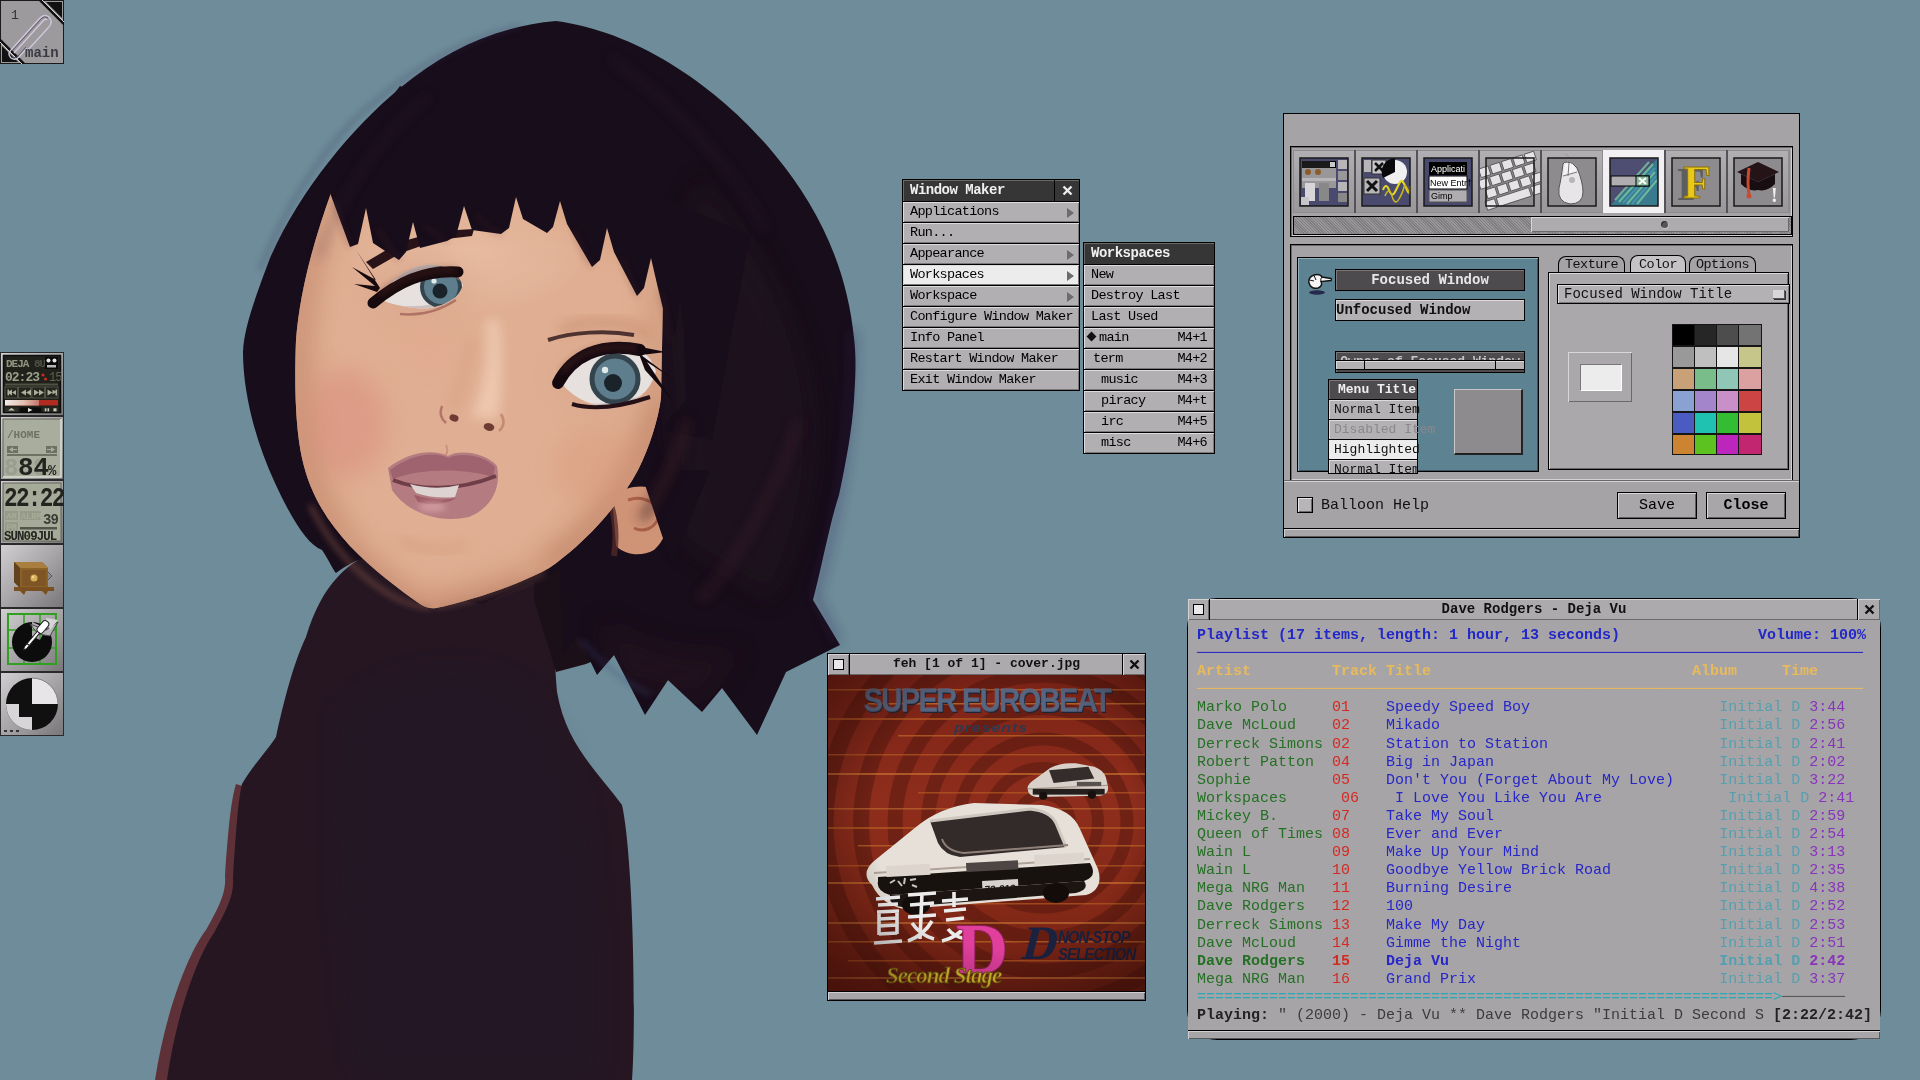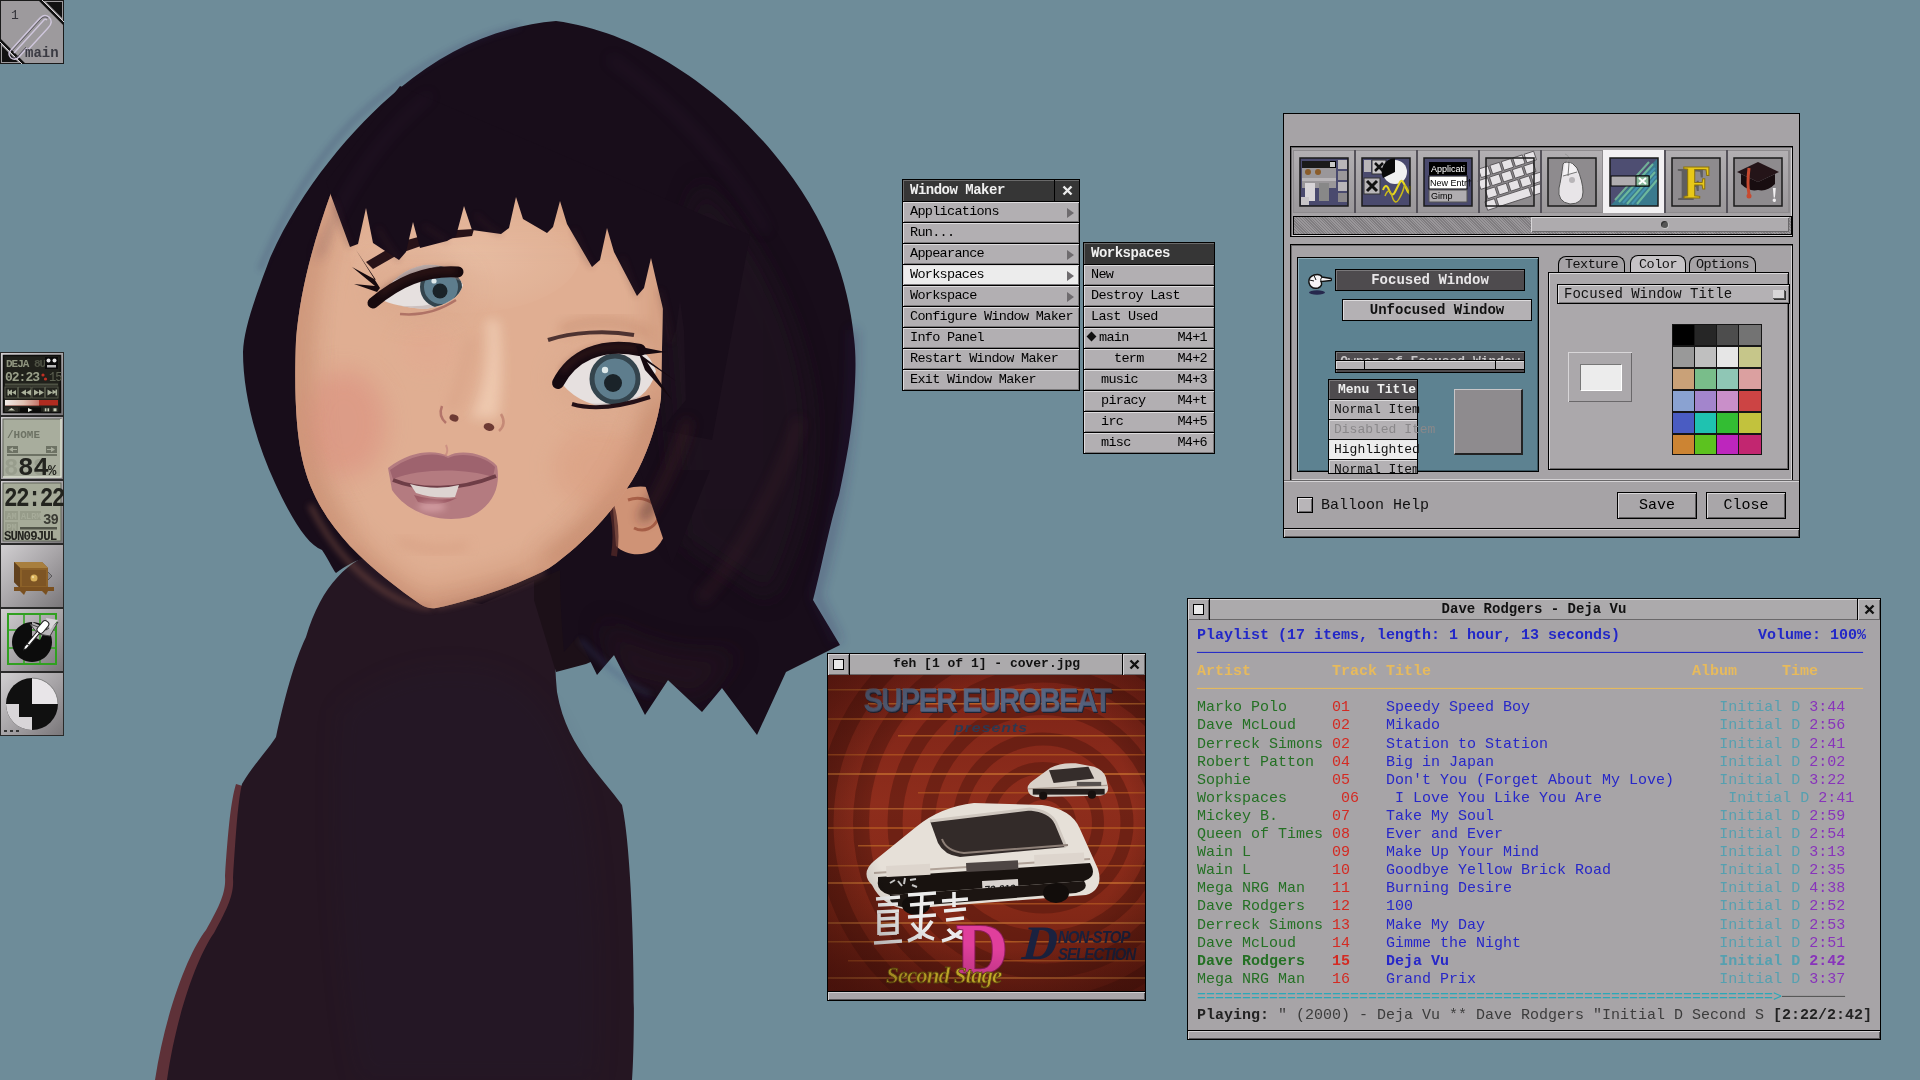--- a/index.html
+++ b/index.html
@@ -372,21 +372,21 @@
 <div class="mitem">Info Panel</div>
 <div class="mitem">Restart Window Maker</div>
 <div class="mitem">Exit Window Maker</div>
 </div>
 <div class="menu" style="left:1083px;top:242px;width:132px;">
 <div class="mtitle">Workspaces</div>
 <div class="mitem">New</div>
 <div class="mitem">Destroy Last</div>
 <div class="mitem">Last Used</div>
 <div class="mitem" style="padding-left:3px;"><span style="display:inline-block;width:7px;height:7px;background:#111;transform:rotate(45deg);margin:0 4px 1px 1px;"></span>main<span class="sc">M4+1</span></div>
-<div class="mitem" style="padding-left:30px;">term<span class="sc">M4+2</span></div>
+<div class="mitem" style="padding-left:9px;">term<span class="sc">M4+2</span></div>
 <div class="mitem" style="padding-left:17px;">music<span class="sc">M4+3</span></div>
 <div class="mitem" style="padding-left:17px;">piracy<span class="sc">M4+t</span></div>
 <div class="mitem" style="padding-left:17px;">irc<span class="sc">M4+5</span></div>
 <div class="mitem" style="padding-left:17px;">misc<span class="sc">M4+6</span></div>
 </div>
 
 <div class="win" style="left:1283px;top:113px;width:515px;height:423px;">
 
 <div class="abs" style="left:6px;top:32px;width:501px;height:89px;border:1px solid #000;background:#a6a3a6;box-shadow:inset 1px 1px 0 #6a686a, inset -1px -1px 0 #d4d2d4;">
 <div class="abs" style="left:2px;top:3px;width:497px;height:63px;background:#8e8b8e;"></div>
@@ -536,21 +536,21 @@
 
 <div class="abs" style="left:6px;top:130px;width:501px;height:235px;border:1px solid #000;background:#a6a3a6;box-shadow:inset 1px 1px 0 #6a686a, inset -1px -1px 0 #d4d2d4;">
 
  <div class="abs" style="left:6px;top:12px;width:240px;height:213px;background:#5d8291;border:1px solid #000;box-shadow:inset 1px 1px 0 #8fb0bc, inset -1px -1px 0 #3a5560;">
   <svg class="abs" style="left:8px;top:12px;" width="26" height="26" viewBox="0 0 26 26">
    <ellipse cx="11" cy="22.5" rx="8" ry="2.2" fill="#23234a" opacity="0.95"></ellipse>
    <path d="M3,13 Q2,7 8,5 Q14,3.5 16,7 L25,8.5 Q26.5,9.5 25,10.5 L15,11.5 Q17,16 12,18 Q5,19.5 3,13 Z" fill="#f6f4f6" stroke="#111" stroke-width="1.4"></path>
    <path d="M16,7 Q14,9 15,11.5 M8,5.5 L10,10 M3.5,10 L8,11" fill="none" stroke="#111" stroke-width="1"></path>
   </svg>
   <div class="abs" style="left:37px;top:11px;width:188px;height:20px;background:#4e4b4e;border:1px solid #000;box-shadow:inset 1px 1px 0 #7a787a;font:bold 14px 'Liberation Mono',monospace;color:#e8e6e8;text-align:center;line-height:20px;">Focused Window</div>
-  <div class="abs" style="left:37px;top:41px;width:188px;height:20px;background:#b4b1b4;border:1px solid #000;box-shadow:inset 1px 1px 0 #dddbdd;font:bold 14px 'Liberation Mono',monospace;color:#111;text-align:center;line-height:20px;margin-left:7px;">Unfocused Window</div>
+  <div class="abs" style="left:37px;top:41px;width:188px;height:20px;background:#b4b1b4;border:1px solid #000;box-shadow:inset 1px 1px 0 #dddbdd;font:bold 14px 'Liberation Mono',monospace;color:#111;line-height:20px;">Unfocused Window</div>
   <div class="abs" style="left:37px;top:71px;width:188px;height:20px;background:#4e4b4e;border:1px solid #000;box-shadow:inset 1px 1px 0 #7a787a;font:bold 13px 'Liberation Mono',monospace;color:#c8c6c8;text-align:center;line-height:20px;margin-top:22px;">Owner of Focused Window</div>
   <div class="abs" style="left:37px;top:102px;width:188px;height:8px;background:#b4b1b4;border:1px solid #000;box-shadow:inset 1px 1px 0 #dddbdd;">
    <div class="abs" style="left:28px;top:0;width:1px;height:8px;background:#000;"></div>
    <div class="abs" style="right:28px;top:0;width:1px;height:8px;background:#000;"></div>
   </div>
 
   <div class="abs" style="left:30px;top:121px;width:90px;">
    <div style="background:#4e4b4e;border:1px solid #000;box-shadow:inset 1px 1px 0 #7a787a;font:bold 13px 'Liberation Mono',monospace;color:#efefef;padding:2px 0 2px 9px;">Menu Title</div>
    <div style="background:#b4b1b4;border:1px solid #000;border-top:none;box-shadow:inset 1px 1px 0 #dddbdd;font:13px 'Liberation Mono',monospace;color:#111;padding:2px 0 2px 5px;white-space:nowrap;">Normal Item</div>
    <div style="background:#b4b1b4;border:1px solid #000;border-top:none;box-shadow:inset 1px 1px 0 #dddbdd;font:13px 'Liberation Mono',monospace;color:#8a888a;padding:2px 16px 2px 5px;white-space:nowrap;">Disabled Item</div>
@@ -602,21 +602,21 @@
    </g>
   </svg>
  </div>
 </div>
 
 <div class="abs" style="left:0px;top:366px;width:515px;height:1px;background:#6a686a;"></div>
 <div class="abs" style="left:0px;top:367px;width:515px;height:1px;background:#d4d2d4;"></div>
 <div class="abs" style="left:13px;top:383px;width:14px;height:14px;background:#b8b5b8;border:1px solid #000;box-shadow:inset 1px 1px 0 #e8e6e8, inset -1px -1px 0 #6a686a;"></div>
 <div class="abs" style="left:37px;top:383px;font:15px 'Liberation Mono',monospace;color:#111;">Balloon Help</div>
 <div class="btn" style="left:333px;top:378px;width:78px;height:25px;line-height:25px;">Save</div>
-<div class="btn" style="left:422px;top:378px;width:78px;height:25px;line-height:25px;">Close</div>
+<div class="btn" style="left:422px;top:378px;width:78px;height:25px;line-height:25px;font-weight:bold;">Close</div>
 <div class="rbar"></div>
 </div>
 
 <div class="win" style="left:827px;top:653px;width:317px;height:346px;">
 <div class="tbar">
       <div class="mini">
         <i></i>
       </div>
       <div class="ttl" style="font-size:13px;">feh [1 of 1] - cover.jpg</div>
       <div class="clsb"><svg width="11" height="11" viewBox="0 0 11 11" style="margin-top:5px">
@@ -722,21 +722,21 @@
 <text x="0" y="32" font-family="Liberation Serif,serif" font-size="48" font-weight="bold" fill="#1a2240" transform="skewX(-14)">D</text>
 <text x="34" y="16" font-family="Liberation Sans,sans-serif" font-size="17" font-weight="bold" font-style="italic" fill="#1a2240" transform="scale(0.88,1)" letter-spacing="-1">NON-STOP</text>
 <text x="34" y="33" font-family="Liberation Sans,sans-serif" font-size="17" font-weight="bold" font-style="italic" fill="#1a2240" transform="scale(0.88,1)" letter-spacing="-1">SELECTION</text>
 </g>
 <rect width="317" height="318" fill="url(#vig)"></rect>
 </g>
 </svg>
 <div class="rbar"></div>
 </div>
 
-<div class="win" style="left:1187px;top:598px;width:692px;height:440px;">
+<div class="win" style="left:1187px;top:598px;width:692px;height:440px;border-radius:30px;">
 <div class="tbar">
       <div class="mini">
         <i></i>
       </div>
       <div class="ttl">Dave Rodgers - Deja Vu</div>
       <div class="clsb"><svg width="11" height="11" viewBox="0 0 11 11" style="margin-top:5px">
           <path d="M1.5,1.5 L9.5,9.5 M9.5,1.5 L1.5,9.5" stroke="#111" stroke-width="2.4"></path>
         </svg></div>
     </div>
 <div class="abs" style="left:0;top:21px;width:692px;height:411px;background:#a7a4a7;overflow:hidden;">

